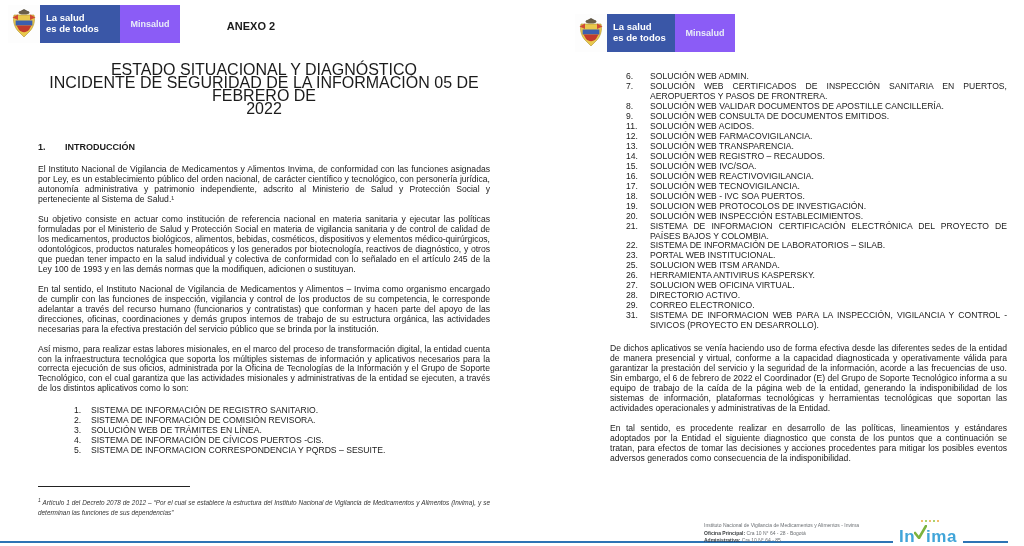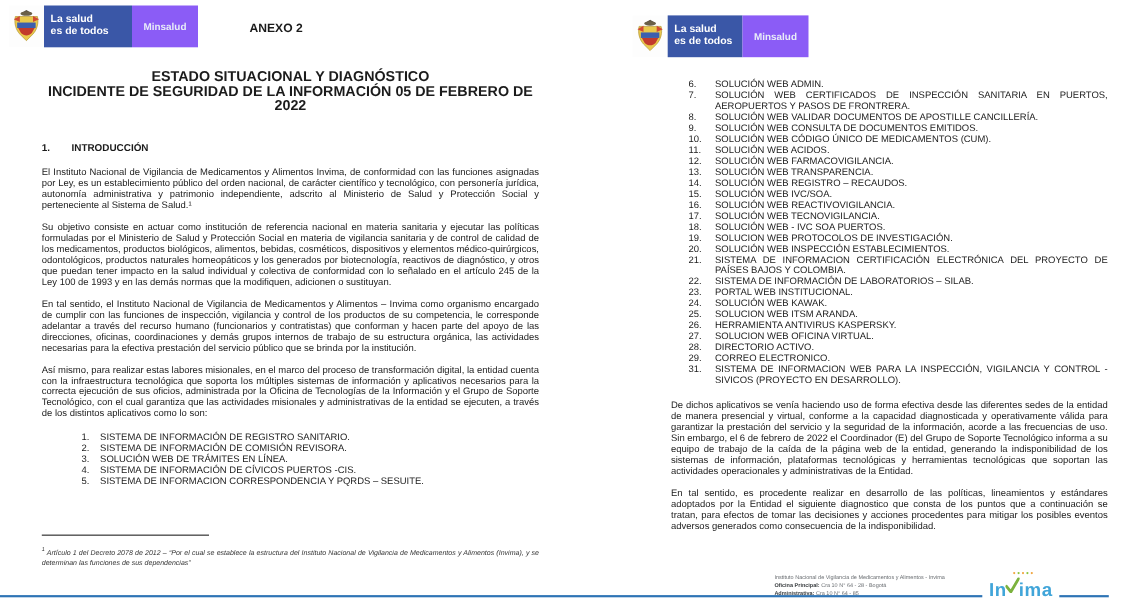--- a/index.html
+++ b/index.html
@@ -15,21 +15,21 @@
   .page-right .brand{margin:14px 0 0 19px;width:160px;}
   .coat{width:32px;display:flex;align-items:center;justify-content:center;background:#fdfdfd;}
   .brand-dark{background:#3a57a7;color:#fff;font-weight:bold;font-size:9.5px;line-height:1.15;
               display:flex;flex-direction:column;justify-content:center;padding:0 6px;flex:1;}
   .brand-light{background:#8b5cf6;color:#e8edf8;font-size:9px;display:flex;align-items:center;
                justify-content:center;flex:0 0 60px;font-weight:bold;}
 
   
   .annex{position:absolute;left:25px;top:20px;width:452px;text-align:center;font-weight:bold;font-size:11px;}
   .content-left{margin:20px 66px 0 38px;width:452px;}
-  .doc-title{margin:0 0 0 0;font-size:13px;font-weight:bold;text-align:center;line-height:13px;}
+  .doc-title{margin:0 0 0 0;font-size:16px;font-weight:normal;text-align:center;line-height:13px;}
   .doc-title span{display:block;}
   .section{display:flex;font-size:9px;font-weight:bold;margin:27px 0 13px 0;}
   .sec-num{flex:0 0 27px;}
   .para{margin:0 0 10px 0;font-size:8.6px;line-height:1.16;text-align:justify;}
   .list{font-size:8.6px;line-height:1.16;}
   .list-left{margin:12px 0 0 36px;}
   .li-row{display:flex;}
   .li-num{flex:0 0 22px;}
   .list-left .li-num{flex-basis:17px;}
   .li-text{flex:1;text-align:justify;}
@@ -164,24 +164,20 @@
           </div>
           <div class="li-row">
             <span class="li-num">8.</span>
             <span class="li-text">SOLUCIÓN WEB VALIDAR DOCUMENTOS DE APOSTILLE CANCILLERÍA.</span>
           </div>
           <div class="li-row">
             <span class="li-num">9.</span>
             <span class="li-text">SOLUCIÓN WEB CONSULTA DE DOCUMENTOS EMITIDOS.</span>
           </div>
           <div class="li-row">
-            <span class="li-num">10.</span>
-            <span class="li-text">SOLUCIÓN WEB CÓDIGO ÚNICO DE MEDICAMENTOS (CUM).</span>
-          </div>
-          <div class="li-row">
             <span class="li-num">11.</span>
             <span class="li-text">SOLUCIÓN WEB ACIDOS.</span>
           </div>
           <div class="li-row">
             <span class="li-num">12.</span>
             <span class="li-text">SOLUCIÓN WEB FARMACOVIGILANCIA.</span>
           </div>
           <div class="li-row">
             <span class="li-num">13.</span>
             <span class="li-text">SOLUCIÓN WEB TRANSPARENCIA.</span>
@@ -218,24 +214,20 @@
             <span class="li-num">21.</span>
             <span class="li-text">SISTEMA DE INFORMACION CERTIFICACIÓN ELECTRÓNICA DEL PROYECTO DE PAÍSES BAJOS Y COLOMBIA.</span>
           </div>
           <div class="li-row">
             <span class="li-num">22.</span>
             <span class="li-text">SISTEMA DE INFORMACIÓN DE LABORATORIOS – SILAB.</span>
           </div>
           <div class="li-row">
             <span class="li-num">23.</span>
             <span class="li-text">PORTAL WEB INSTITUCIONAL.</span>
-          </div>
-          <div class="li-row">
-            <span class="li-num">24.</span>
-            <span class="li-text">SOLUCIÓN WEB KAWAK.</span>
           </div>
           <div class="li-row">
             <span class="li-num">25.</span>
             <span class="li-text">SOLUCION WEB ITSM ARANDA.</span>
           </div>
           <div class="li-row">
             <span class="li-num">26.</span>
             <span class="li-text">HERRAMIENTA ANTIVIRUS KASPERSKY.</span>
           </div>
           <div class="li-row">

